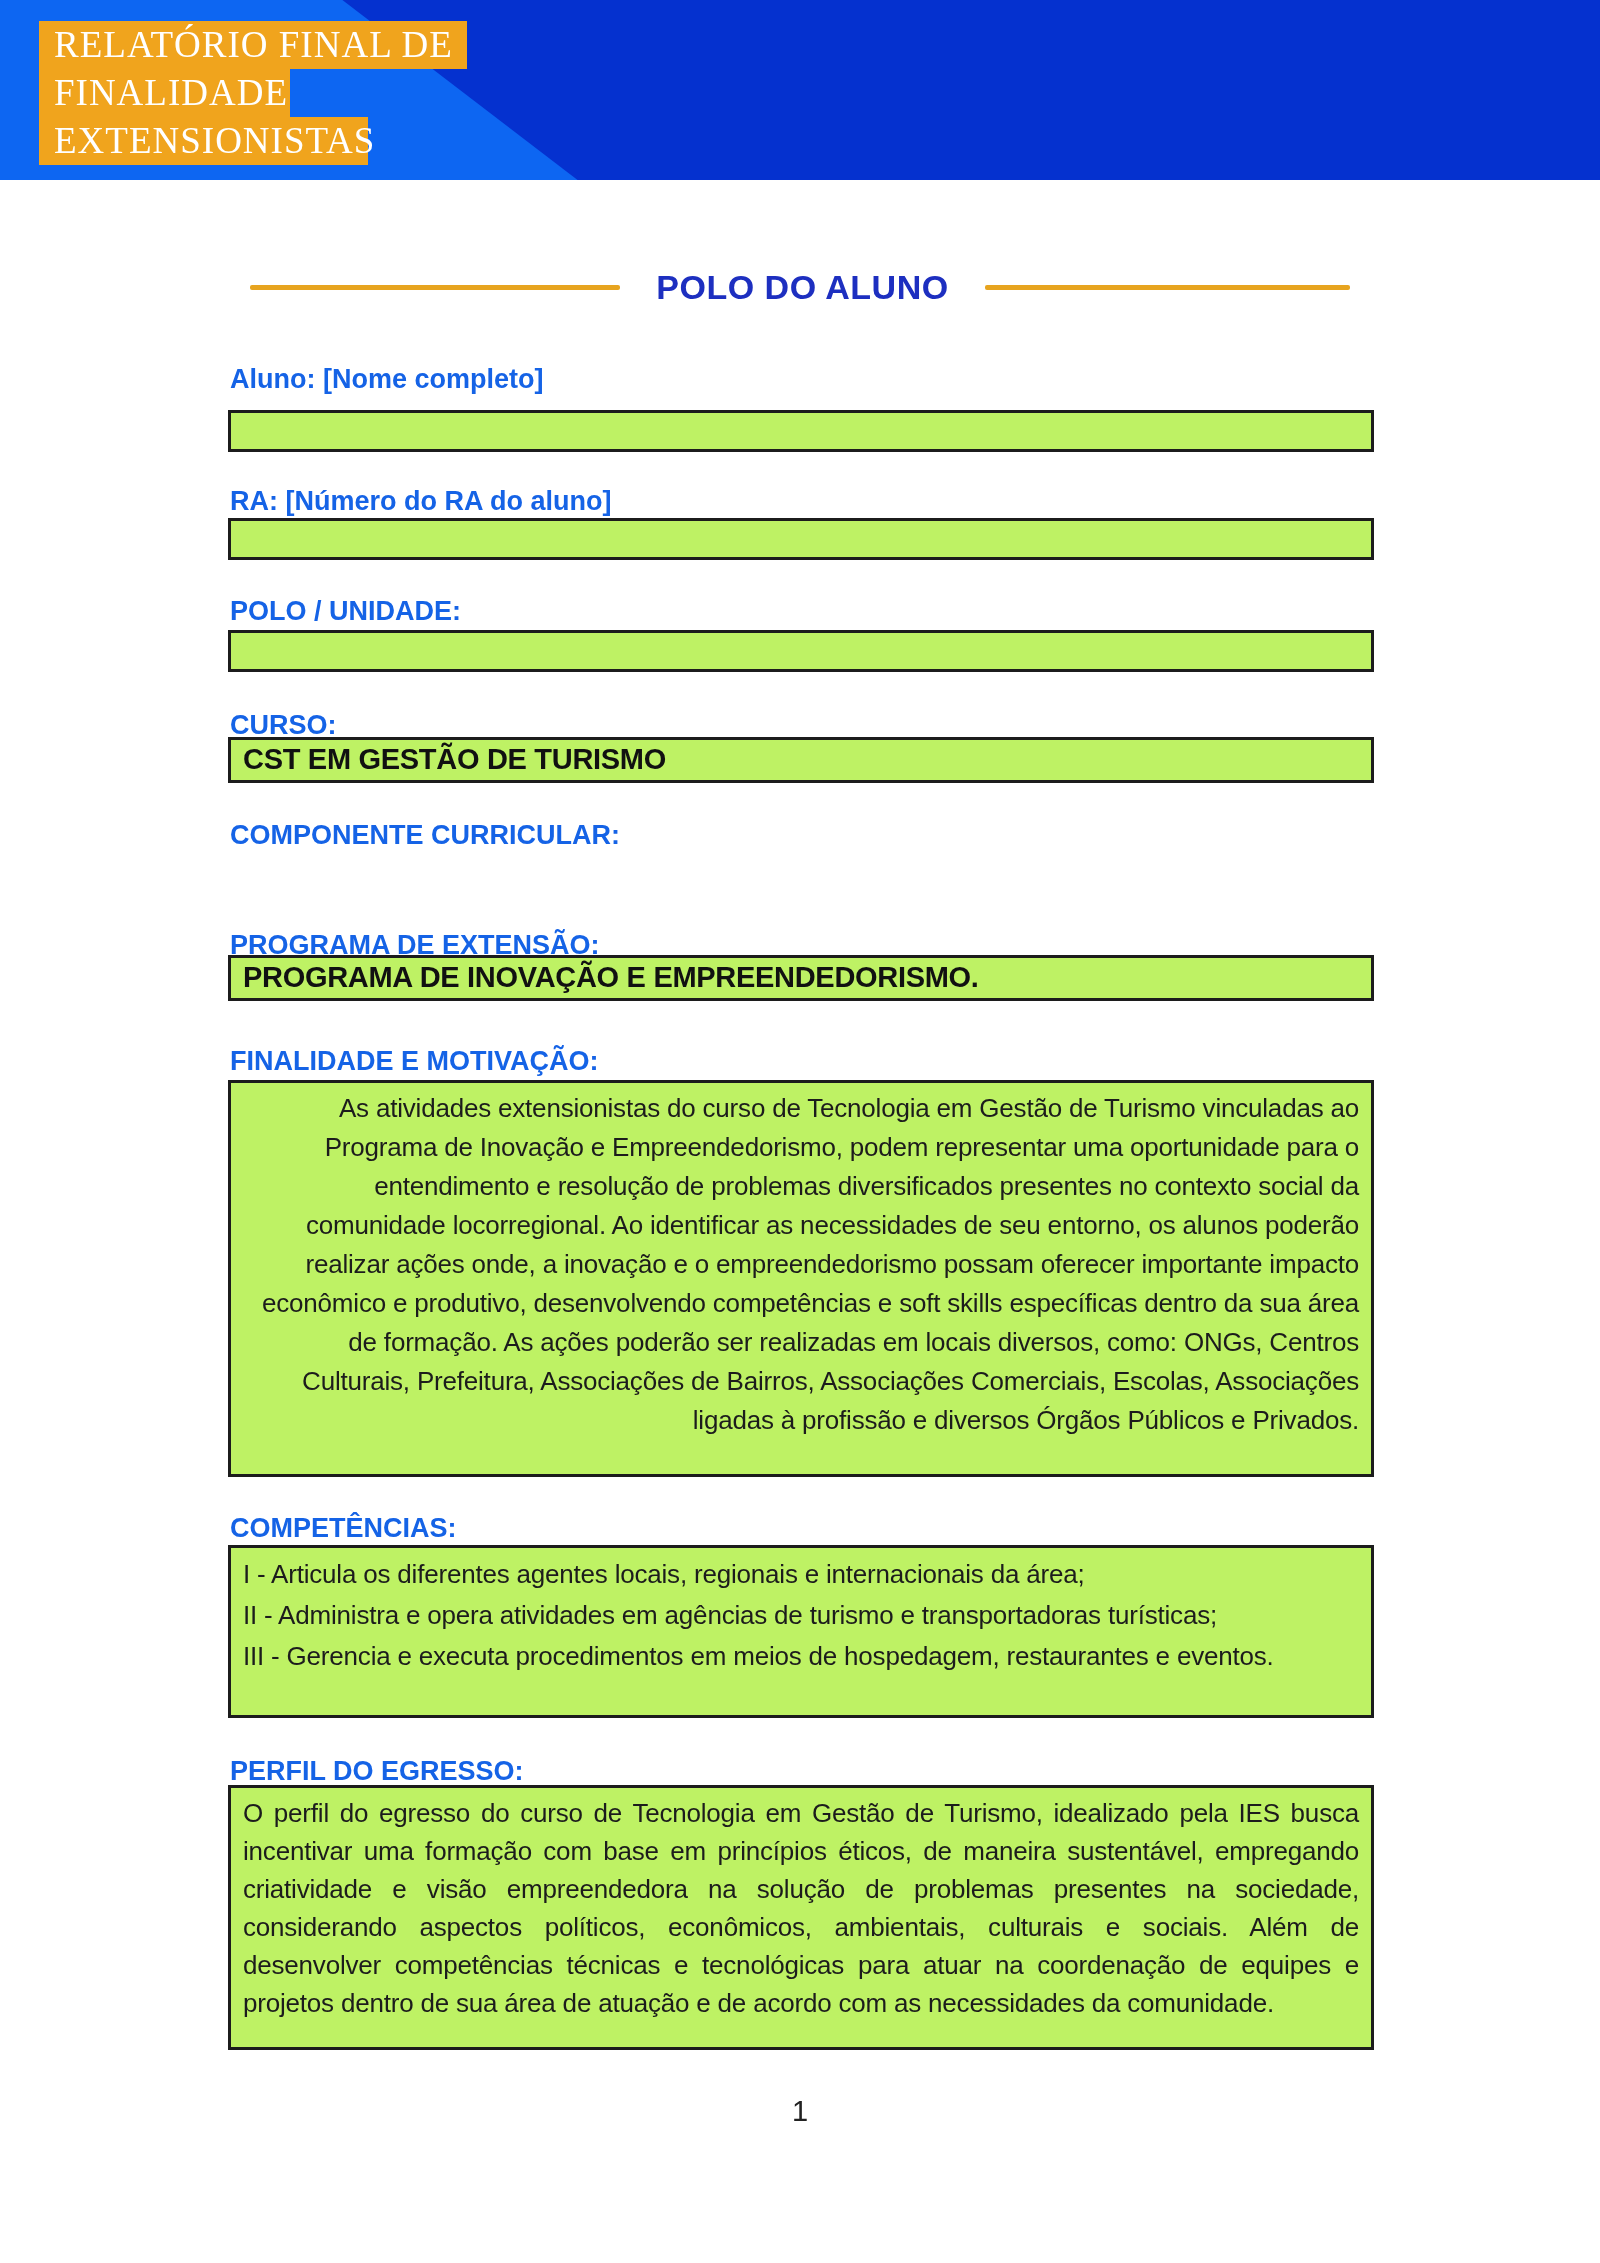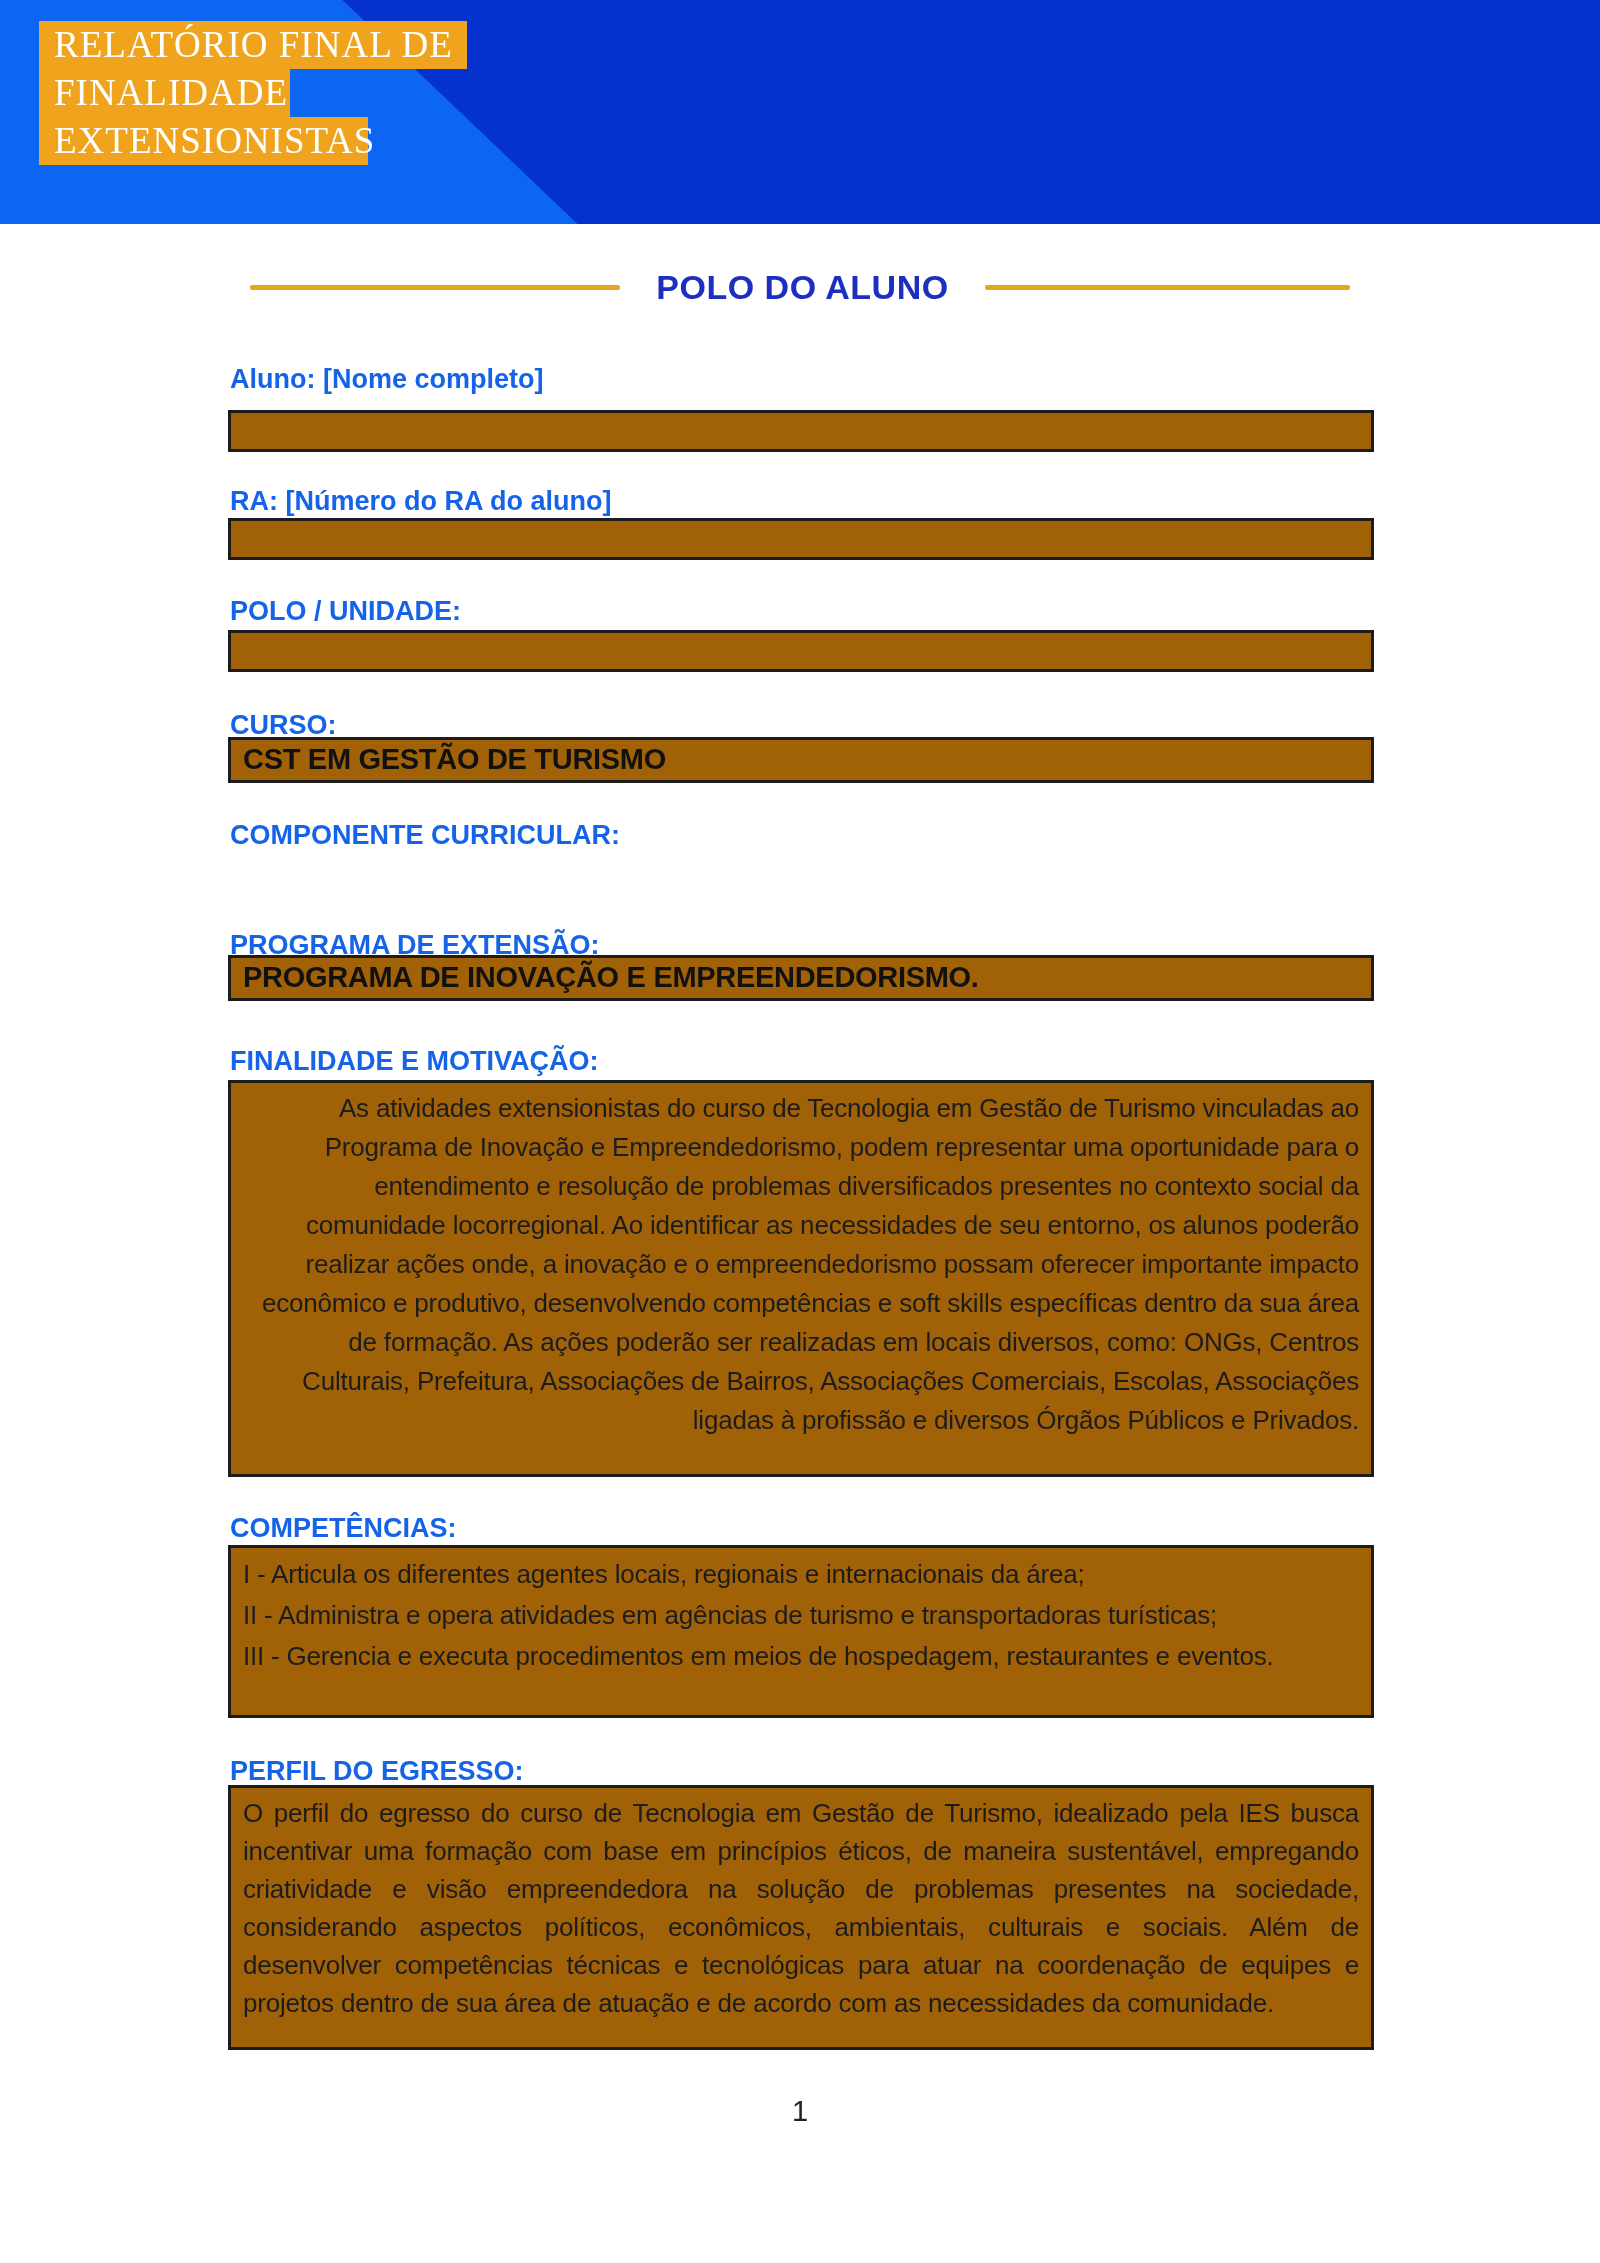--- a/index.html
+++ b/index.html
@@ -3,21 +3,21 @@
 <meta charset="utf-8">
 <title>Documento</title>
 <style>
   html,body{margin:0;padding:0;background:#ffffff;}
   .page{
     position:relative;width:1600px;height:2263px;background:#ffffff;
     font-family:"Liberation Sans",sans-serif;overflow:hidden;
   }
 
   
-  .header{position:absolute;top:0;left:0;width:1600px;height:224px;background:#0d66f2;overflow:hidden;}
+  .header{position:absolute;top:0;left:0;width:1600px;height:180px;background:#0d66f2;overflow:hidden;}
   .header-diagonal{
     position:absolute;top:0;left:0;width:100%;height:100%;background:#0531cf;
     clip-path:polygon(21.4% 0,100% 0,100% 100%,36.1% 100%);
   }
   .title-block{position:absolute;top:21px;left:39px;}
   .title-row{
     background:#f0a41d;height:48px;line-height:48px;padding-left:15px;
     font-family:"Liberation Serif",serif;font-size:37px;letter-spacing:1px;color:#ffffff;
     white-space:nowrap;box-sizing:border-box;
   }
@@ -38,21 +38,21 @@
     white-space:nowrap;
   }
 
   
   .field-label{
     position:absolute;left:230px;width:1144px;
     font-size:27px;font-weight:bold;color:#1563e6;line-height:34px;white-space:nowrap;
   }
   .box{
     position:absolute;left:228px;width:1146px;box-sizing:border-box;
-    background:#a16207;border:3px solid #1c1c1c;
+    background:#bef264;border:3px solid #1c1c1c;
   }
   .box.input{height:42px;}
   .box.value{
     height:46px;font-size:29px;font-weight:bold;color:#111111;
     letter-spacing:-0.3px;padding:3px 12px;white-space:nowrap;overflow:hidden;
   }
   .box.para{
     font-size:26px;color:#1c1c1c;letter-spacing:-0.2px;padding:6px 12px;
   }
 

